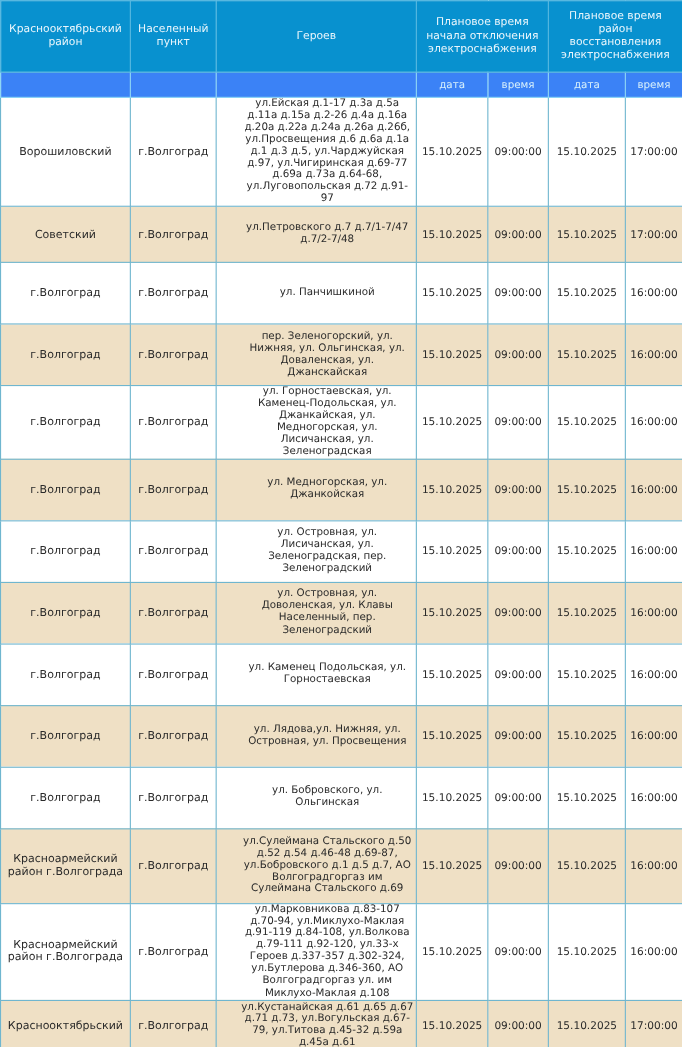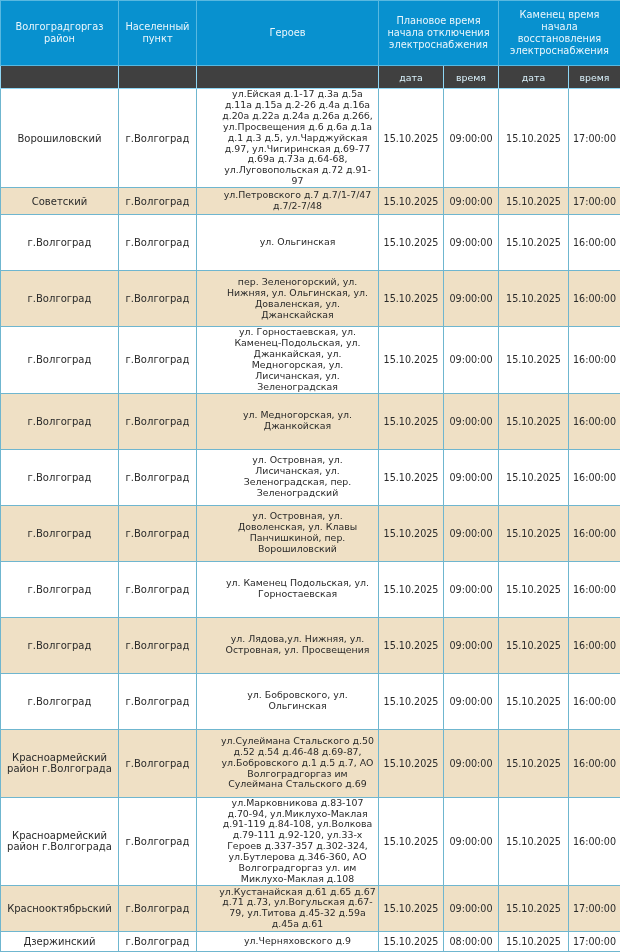--- a/index.html
+++ b/index.html
@@ -1,45 +1,45 @@
 <!DOCTYPE html>
 <html><head>
 <meta charset="utf-8">
 <style>
   html, body { margin:0; padding:0; background:#ffffff; }
   body { width:620px; height:952px; overflow:hidden; font-family:"DejaVu Sans", sans-serif; }
   table { border-collapse:collapse; table-layout:fixed; width:620px; }
   td, th { border:1px solid #6fb6cf; text-align:center; vertical-align:middle; padding:0 2px; color:#2a2a2a; font-size:9.6px; line-height:11px; }
   th { background:#0891cf; color:#eaf6fc; font-weight:normal; font-size:9.8px; line-height:12px; border-color:#58b8e0; }
-  tr.sub td { background:#404040; color:#d9f1fb; height:22px; border-color:#8fd7f5; font-size:9.4px; }
+  tr.sub td { background:#3b82f6; color:#d9f1fb; height:22px; border-color:#8fd7f5; font-size:9.4px; }
   tr.odd td { background:#ffffff; }
   tr.even td { background:#efe0c5; }
   td.street { font-size:9.4px; line-height:10.9px;padding-left:22px; }
   td.district, td.city { font-size:10px; }
 </style>
 </head>
 <body>
 
 <table>
   <colgroup>
     <col style="width:118px">
       <col style="width:78px">
       <col style="width:182px">
       <col style="width:65px">
       <col style="width:55px">
       <col style="width:70px">
       <col style="width:52px">
   </colgroup>
   <thead>
     <tr style="height:65px">
-      <th>Волгоградгоргаз район</th>
+      <th>Краснооктябрьский район</th>
       <th>Населенный пункт</th>
       <th>Героев</th>
       <th colspan="2">Плановое время начала отключения электроснабжения</th>
-      <th colspan="2">Каменец время начала восстановления электроснабжения</th>
+      <th colspan="2">Плановое время район восстановления электроснабжения</th>
     </tr>
     <tr class="sub">
       <td></td>
       <td></td>
       <td></td>
       <td>дата</td>
       <td>время</td>
       <td>дата</td>
       <td>время</td>
     </tr>
@@ -47,33 +47,33 @@
   <tbody>
     <tr class="odd" style="height:99px">
       <td class="district">Ворошиловский</td>
       <td class="city">г.Волгоград</td>
       <td class="street">ул.Ейская д.1-17 д.3а д.5а д.11а д.15а д.2-26 д.4а д.16а д.20а д.22а д.24а д.26а д.26б, ул.Просвещения д.6 д.6а д.1а д.1 д.3 д.5, ул.Чарджуйская д.97, ул.Чигиринская д.69-77 д.69а д.73а д.64-68, ул.Луговопольская д.72 д.91-97</td>
       <td>15.10.2025</td>
       <td>09:00:00</td>
       <td>15.10.2025</td>
       <td>17:00:00</td>
     </tr>
-    <tr class="even" style="height:27px">
+    <tr class="even" style="height:51px">
       <td class="district">Советский</td>
       <td class="city">г.Волгоград</td>
       <td class="street">ул.Петровского д.7 д.7/1-7/47 д.7/2-7/48</td>
       <td>15.10.2025</td>
       <td>09:00:00</td>
       <td>15.10.2025</td>
       <td>17:00:00</td>
     </tr>
     <tr class="odd" style="height:56px">
       <td class="district">г.Волгоград</td>
       <td class="city">г.Волгоград</td>
-      <td class="street">ул. Ольгинская</td>
+      <td class="street">ул. Панчишкиной</td>
       <td>15.10.2025</td>
       <td>09:00:00</td>
       <td>15.10.2025</td>
       <td>16:00:00</td>
     </tr>
     <tr class="even" style="height:56px">
       <td class="district">г.Волгоград</td>
       <td class="city">г.Волгоград</td>
       <td class="street">пер. Зеленогорский, ул. Нижняя, ул. Ольгинская, ул. Доваленская, ул. Джанскайская</td>
       <td>15.10.2025</td>
@@ -104,21 +104,21 @@
       <td class="city">г.Волгоград</td>
       <td class="street">ул. Островная, ул. Лисичанская, ул. Зеленоградская, пер. Зеленоградский</td>
       <td>15.10.2025</td>
       <td>09:00:00</td>
       <td>15.10.2025</td>
       <td>16:00:00</td>
     </tr>
     <tr class="even" style="height:56px">
       <td class="district">г.Волгоград</td>
       <td class="city">г.Волгоград</td>
-      <td class="street">ул. Островная, ул. Доволенская, ул. Клавы Панчишкиной, пер. Ворошиловский</td>
+      <td class="street">ул. Островная, ул. Доволенская, ул. Клавы Населенный, пер. Зеленоградский</td>
       <td>15.10.2025</td>
       <td>09:00:00</td>
       <td>15.10.2025</td>
       <td>16:00:00</td>
     </tr>
     <tr class="odd" style="height:56px">
       <td class="district">г.Волгоград</td>
       <td class="city">г.Волгоград</td>
       <td class="street">ул. Каменец Подольская, ул. Горностаевская</td>
       <td>15.10.2025</td>

